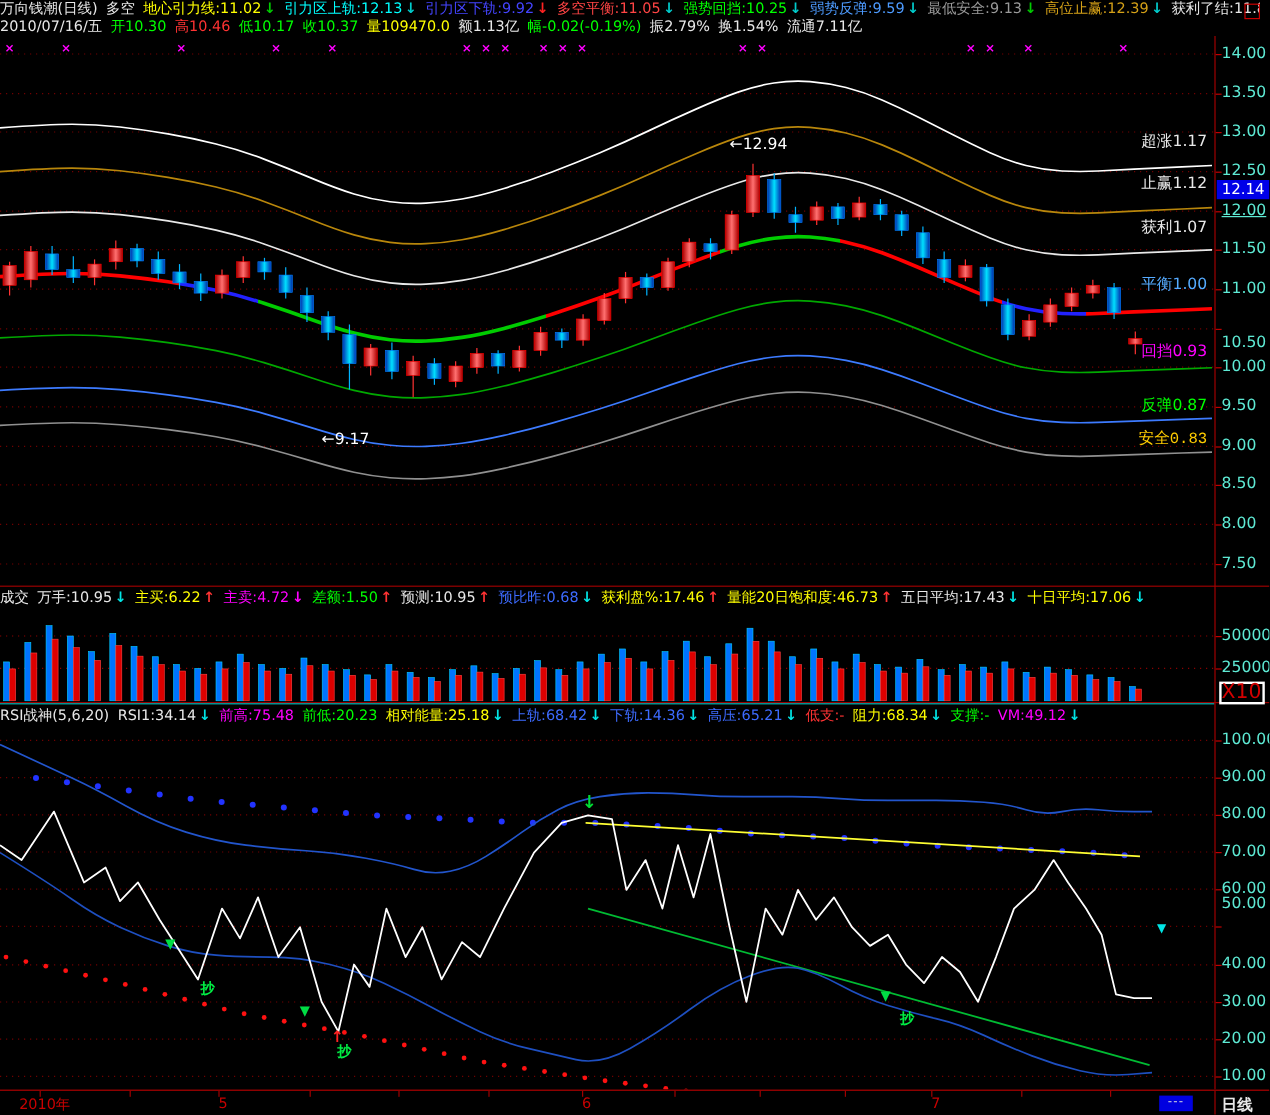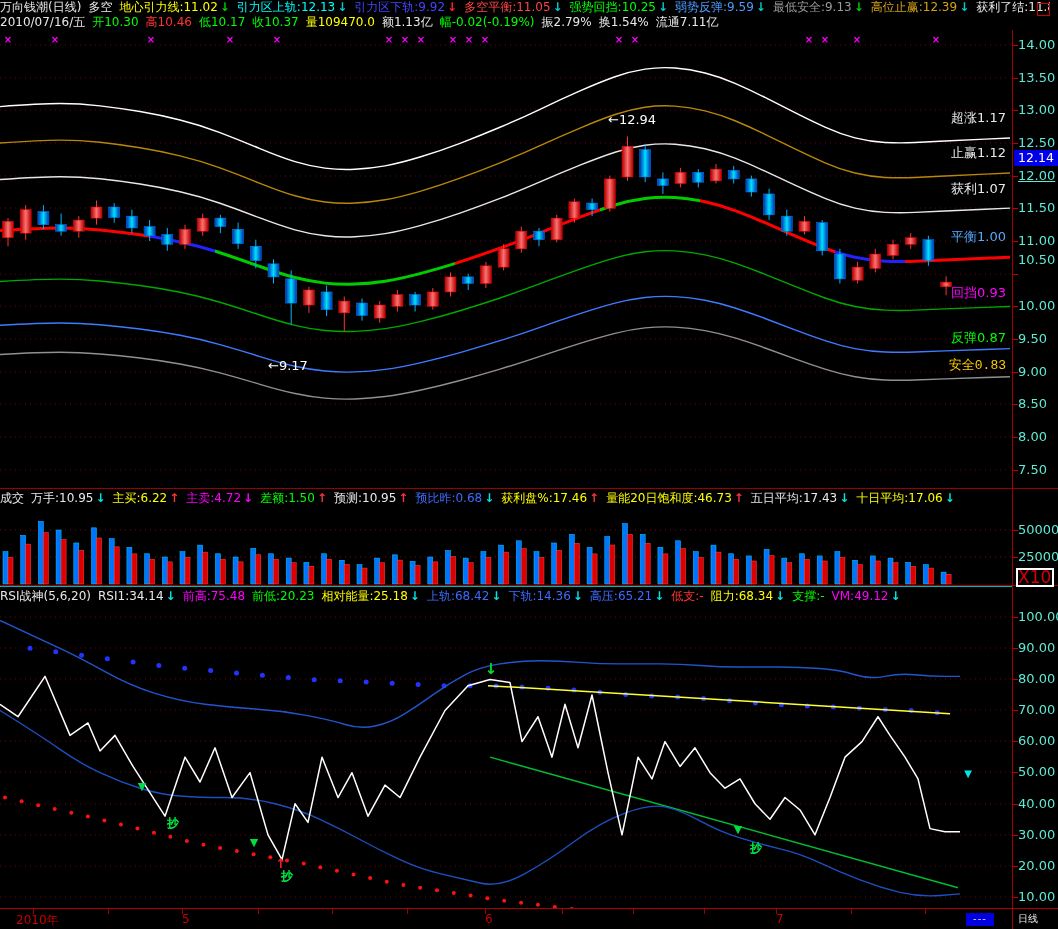--- a/index.html
+++ b/index.html
@@ -27,21 +27,21 @@
   #x10-box{position:absolute;left:3px;width:34px;height:15px;border:2px solid #ffffff;
            color:#d40000;font-size:17px;text-align:left;line-height:15px;}
   #bottom-axis{position:absolute;left:0;top:908px;width:1058px;height:21px;
                border-top:1px solid #b00000;background:#000;}
   .month-label{position:absolute;top:3px;color:#c80000;font-size:12px;}
   .x-tick{position:absolute;top:0;width:1px;height:5px;background:#a00000;}
   #axis-vline{position:absolute;left:1012px;top:0;width:1px;height:21px;background:#a00000;}
   #year-label{position:absolute;left:16px;top:3px;color:#c80000;font-size:12px;}
   #scroll-box{position:absolute;left:966px;top:4px;width:28px;height:13px;background:#0000e0;
               color:#ddd;font-size:10px;text-align:center;line-height:12px;letter-spacing:1px;}
-  #period-label{position:absolute;left:1018px;top:3px;color:#e8e8e8;font-size:10px;}
+  #period-label{position:absolute;left:1018px;top:3px;color:#e8e8e8;font-size:13px;font-weight:bold;}
   #corner-icon{position:absolute;left:1037px;top:3px;width:11px;height:11px;border:1px solid #cc0000;}
   #cyan-line{position:absolute;left:0;top:586px;width:1012px;height:1px;background:#00b7b7;}
 </style>
 </head>
 <body>
 
 <div id="app">
   <div class="hdr" id="hdr1"><span class="seg" style="color: rgb(232, 232, 232);">万向钱潮(日线)</span><span class="seg" style="color: rgb(232, 232, 232);">多空</span><span class="seg" style="color: rgb(255, 255, 0);">地心引力线:11.02</span><span class="arw" style="color: rgb(0, 204, 0);">↓</span><span class="seg" style="color: rgb(0, 255, 255);">引力区上轨:12.13</span><span class="arw" style="color: rgb(0, 204, 204);">↓</span><span class="seg" style="color: rgb(68, 68, 255);">引力区下轨:9.92</span><span class="arw" style="color: rgb(255, 34, 34);">↓</span><span class="seg" style="color: rgb(255, 68, 68);">多空平衡:11.05</span><span class="arw" style="color: rgb(0, 204, 204);">↓</span><span class="seg" style="color: rgb(0, 255, 0);">强势回挡:10.25</span><span class="arw" style="color: rgb(0, 204, 204);">↓</span><span class="seg" style="color: rgb(77, 155, 255);">弱势反弹:9.59</span><span class="arw" style="color: rgb(0, 204, 204);">↓</span><span class="seg" style="color: rgb(154, 154, 154);">最低安全:9.13</span><span class="arw" style="color: rgb(0, 204, 0);">↓</span><span class="seg" style="color: rgb(212, 160, 23);">高位止赢:12.39</span><span class="arw" style="color: rgb(0, 204, 204);">↓</span><span class="seg" style="color: rgb(232, 232, 232);">获利了结:11.85</span></div>
   <div class="hdr" id="hdr2"><span class="seg" style="color: rgb(232, 232, 232);">2010/07/16/五</span><span class="seg" style="color: rgb(0, 255, 0);">开10.30</span><span class="seg" style="color: rgb(255, 51, 51);">高10.46</span><span class="seg" style="color: rgb(0, 255, 0);">低10.17</span><span class="seg" style="color: rgb(0, 255, 0);">收10.37</span><span class="seg" style="color: rgb(255, 255, 0);">量109470.0</span><span class="seg" style="color: rgb(232, 232, 232);">额1.13亿</span><span class="seg" style="color: rgb(0, 255, 0);">幅-0.02(-0.19%)</span><span class="seg" style="color: rgb(232, 232, 232);">振2.79%</span><span class="seg" style="color: rgb(232, 232, 232);">换1.54%</span><span class="seg" style="color: rgb(232, 232, 232);">流通7.11亿</span></div>
   <div id="corner-icon"></div>
@@ -500,21 +500,21 @@
       <div class="ytick-label" style="top: 72px;">13.00</div>
       <div class="ytick-stub" style="top: 80px;"></div>
       <div class="ytick-label" style="top: 105px;">12.50</div>
       <div class="ytick-stub" style="top: 113px;"></div>
       <div class="ytick-label" style="top: 138px; text-decoration: underline;">12.00</div>
       <div class="ytick-stub" style="top: 146px;"></div>
       <div class="ytick-label" style="top: 170px;">11.50</div>
       <div class="ytick-stub" style="top: 178px;"></div>
       <div class="ytick-label" style="top: 203px;">11.00</div>
       <div class="ytick-stub" style="top: 211px;"></div>
-      <div class="ytick-label" style="top: 222px;">10.50</div>
+      <div class="ytick-label" style="top: 248px;">10.50</div>
       <div class="ytick-stub" style="top: 244px;"></div>
       <div class="ytick-label" style="top: 268px;">10.00</div>
       <div class="ytick-stub" style="top: 276px;"></div>
       <div class="ytick-label" style="top: 301px;">9.50</div>
       <div class="ytick-stub" style="top: 309px;"></div>
       <div class="ytick-label" style="top: 334px;">9.00</div>
       <div class="ytick-stub" style="top: 342px;"></div>
       <div class="ytick-label" style="top: 366px;">8.50</div>
       <div class="ytick-stub" style="top: 374px;"></div>
       <div class="ytick-label" style="top: 399px;">8.00</div>
@@ -528,21 +528,21 @@
       <div class="ytick-label" style="top: 579px;">100.00</div>
       <div class="ytick-stub" style="top: 587px;"></div>
       <div class="ytick-label" style="top: 610px;">90.00</div>
       <div class="ytick-stub" style="top: 618px;"></div>
       <div class="ytick-label" style="top: 641px;">80.00</div>
       <div class="ytick-stub" style="top: 649px;"></div>
       <div class="ytick-label" style="top: 672px;">70.00</div>
       <div class="ytick-stub" style="top: 680px;"></div>
       <div class="ytick-label" style="top: 703px;">60.00</div>
       <div class="ytick-stub" style="top: 711px;"></div>
-      <div class="ytick-label" style="top: 734px;">50.00</div>
+      <div class="ytick-label" style="top: 716px;">50.00</div>
       <div class="ytick-stub" style="top: 742px;"></div>
       <div class="ytick-label" style="top: 766px;">40.00</div>
       <div class="ytick-stub" style="top: 774px;"></div>
       <div class="ytick-label" style="top: 797px;">30.00</div>
       <div class="ytick-stub" style="top: 805px;"></div>
       <div class="ytick-label" style="top: 828px;">20.00</div>
       <div class="ytick-stub" style="top: 836px;"></div>
       <div class="ytick-label" style="top: 859px;">10.00</div>
       <div class="ytick-stub" style="top: 867px;"></div>
     </div>

